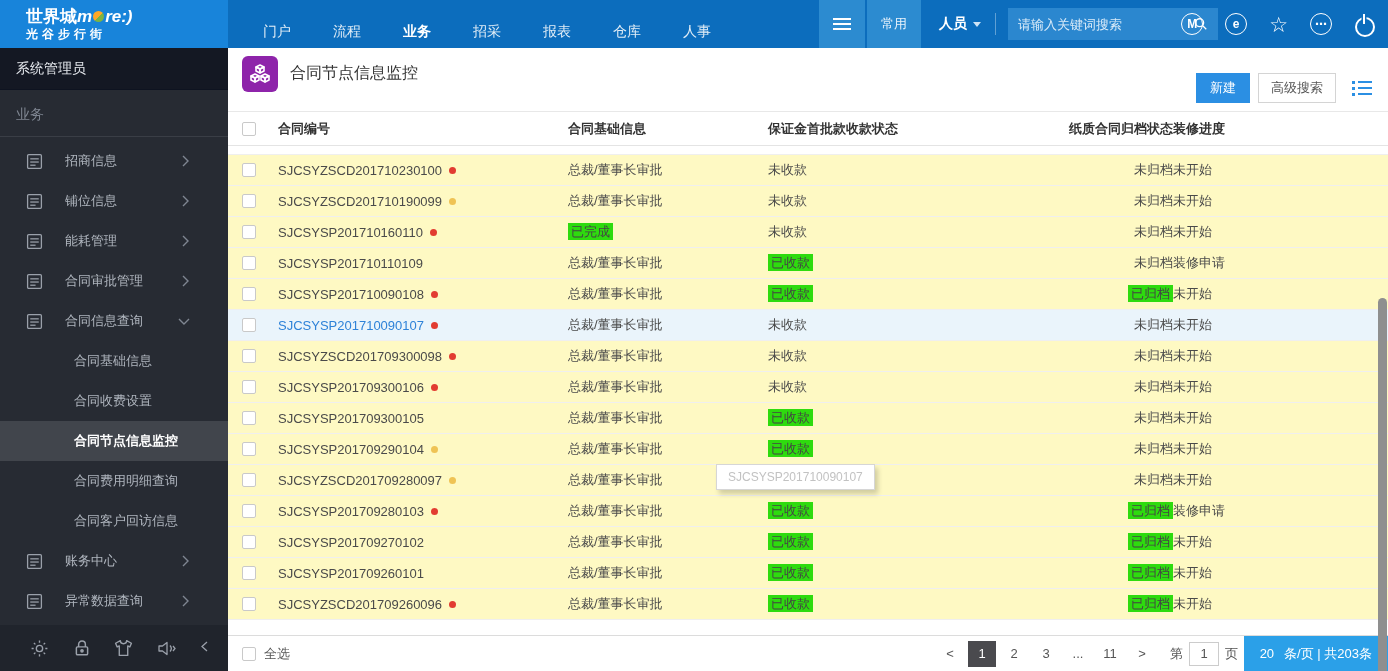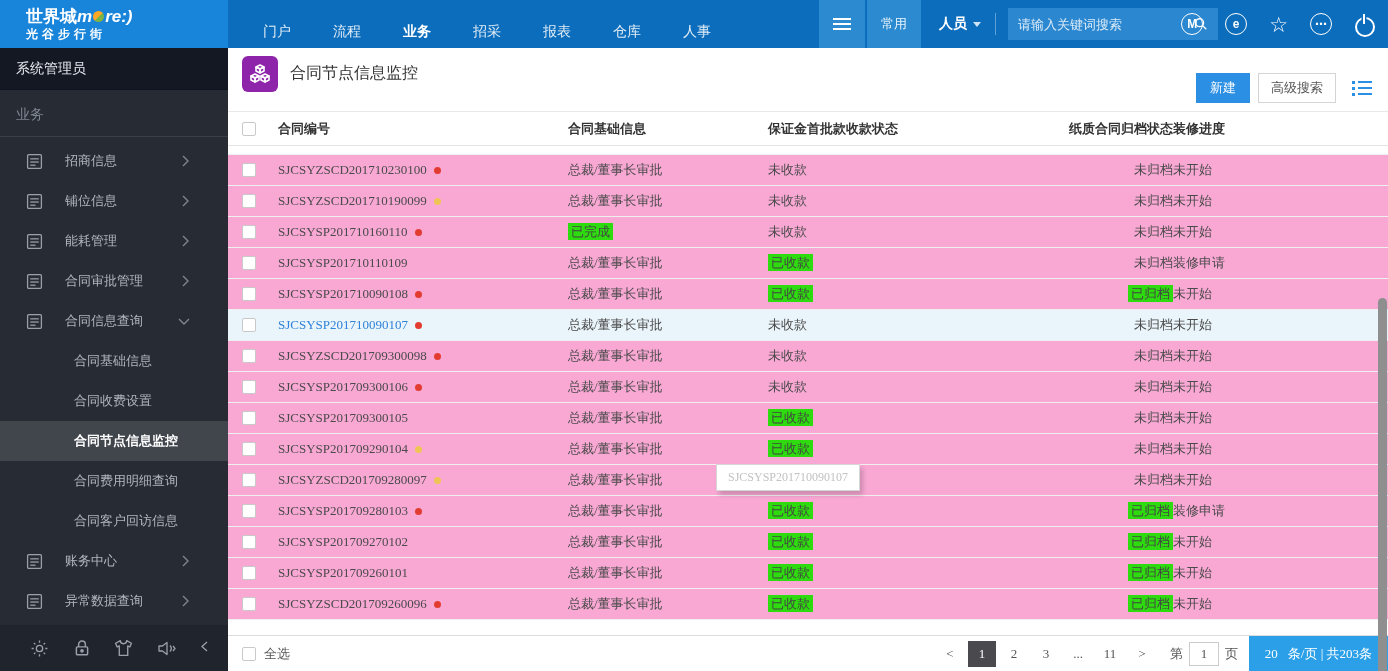--- a/index.html
+++ b/index.html
@@ -39,21 +39,21 @@
   .circ { width:22px; height:22px; border:1.5px solid #fff; border-radius:50%; display:flex;
     align-items:center; justify-content:center; font-size:12px; font-weight:bold; color:#fff; cursor:pointer; }
   .glyph-only { font-size:21px; color:#fff; cursor:pointer; line-height:1; font-weight:normal; }
   .power { position:relative; width:20px; height:20px; cursor:pointer; }
   .power::before { content:""; position:absolute; left:1px; top:3px; width:16px; height:16px;
     border:2px solid #fff; border-radius:50%; }
   .power::after { content:""; position:absolute; left:9px; top:0; width:2px; height:10px; background:#fff;
     box-shadow:0 0 0 1.5px #0c6dbd; }
 
   
-  .layout { display:flex; height:623px;font-family:Liberation Serif, serif; }
+  .layout { display:flex; height:623px; }
 
   
   .sidebar { width:228px; background:#272b33; display:flex; flex-direction:column; color:#aeb4bd; }
   .role { height:42px; background:#141823; color:#e6e9ee; font-size:14px; display:flex;
     align-items:center; padding-left:16px; border-bottom:1px solid #0e1320; }
   .section-label { font-size:14px; color:#7f8692; padding:16px 0 12px 16px; }
   .side-divider { height:1px; background:#3a3e46; margin:0 0 4px 0; }
   .menu { flex:1; overflow:hidden; }
   .menu-item { height:40px; display:flex; align-items:center; padding:0 16px 0 26px; font-size:13px;
     cursor:pointer; color:#b0b6bf; }
@@ -80,21 +80,21 @@
   .btn-plain { background:#fff; color:#555; border:1px solid #d4d4d4; font-size:13px; padding:5px 12px;
     cursor:pointer; font-family:inherit; }
   .list-menu-btn { color:#2b8fe3; cursor:pointer; display:flex; margin-left:8px; }
 
   
   .table { flex:1; overflow:hidden; position:relative; }
   .thead { display:flex; align-items:center; height:34px; border-bottom:1px solid #e4e4e4;
     font-size:13px; color:#333; font-weight:bold; background:#fff; }
   .sliver { height:9px; border-bottom:1px solid #efefef; }
   .trow { display:flex; align-items:center; height:31px; border-bottom:1px solid #efefef;
-    font-size:13px; color:#4a4a4a; background:#f9a8d4; }
+    font-size:13px; color:#4a4a4a; background:#fef9c3; }
   .trow.hl { background:#eaf4fb; }
   .col-check { width:50px; display:flex; justify-content:flex-start; padding-left:14px; }
   .col-id { width:290px; display:flex; align-items:center; }
   .col-approval { width:200px; }
   .col-payment { width:215px; }
   .col-archive { width:190px;text-align:right; }
   .col-reno { flex:1; }
   .checkbox { width:14px; height:14px; border:1px solid #c9c9c9; border-radius:2px; background:#fff;
     cursor:pointer; }
   .id-text { cursor:pointer; }

